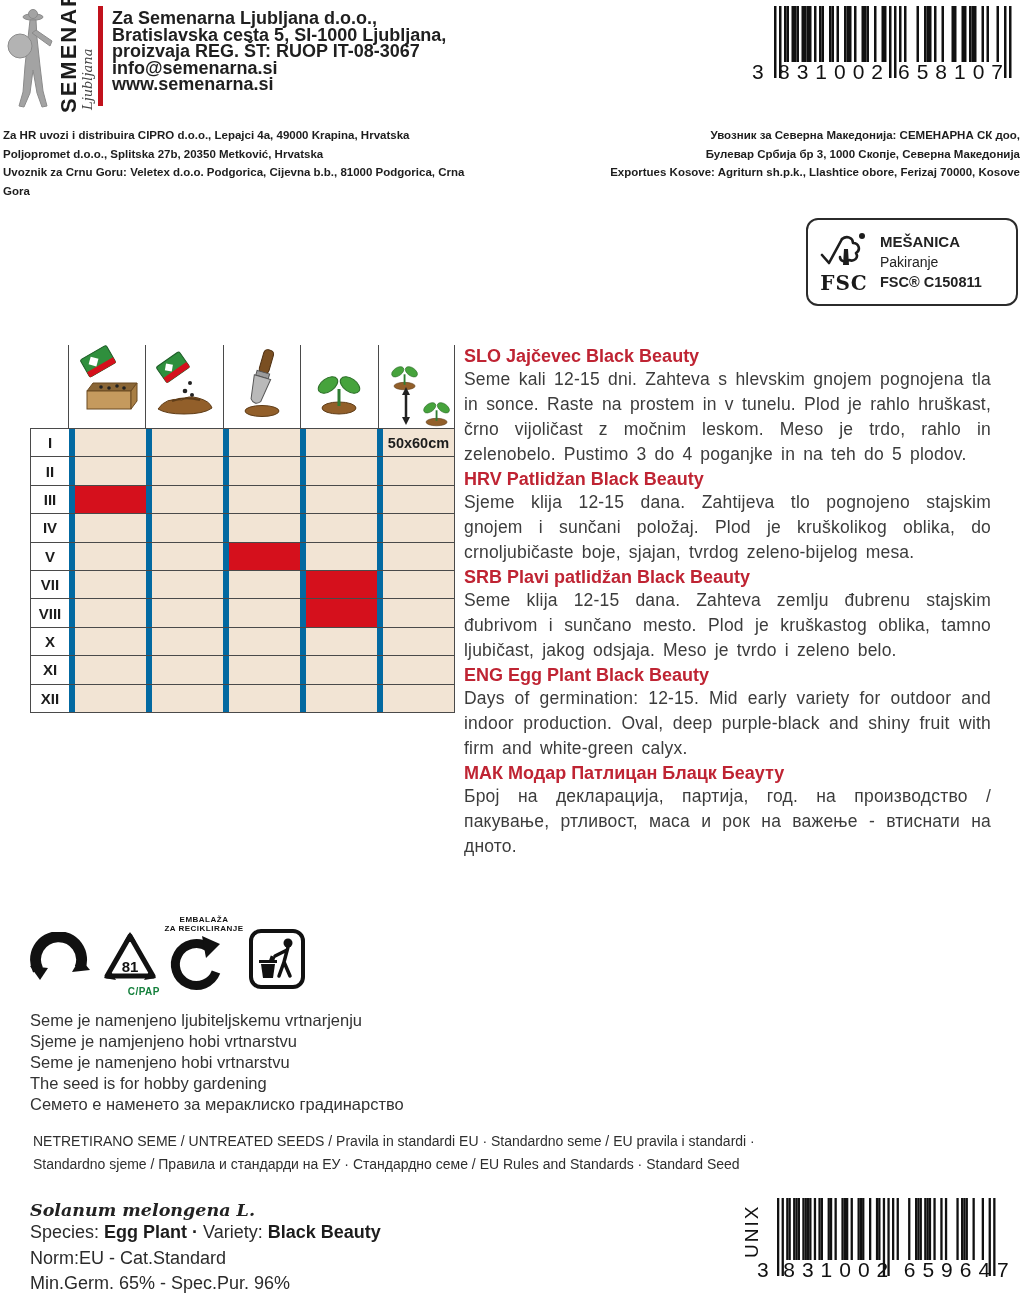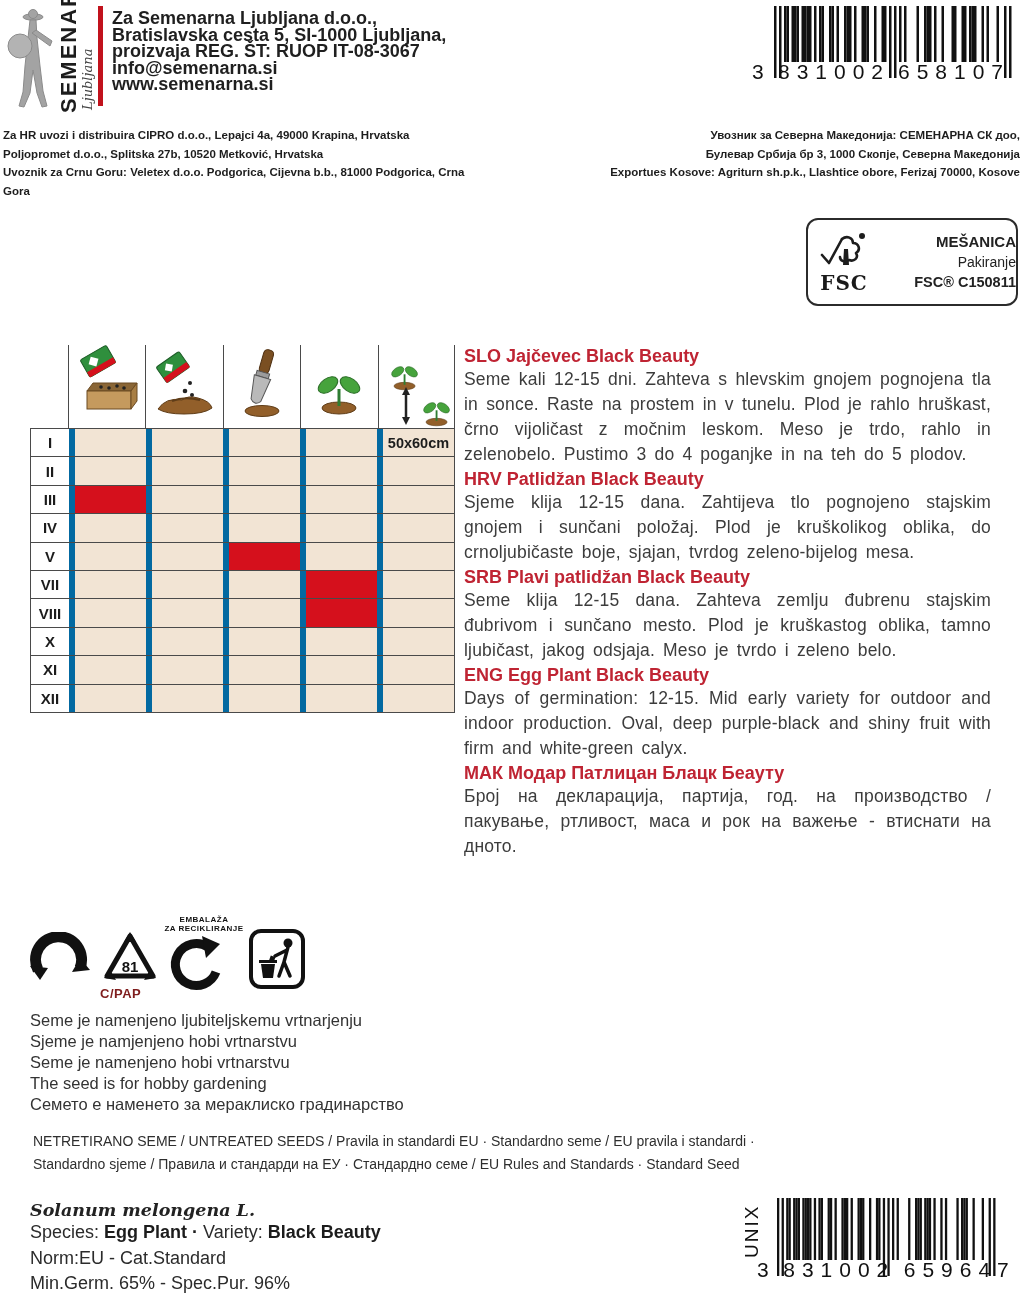--- a/index.html
+++ b/index.html
@@ -22,21 +22,21 @@
   .bc-side{position:absolute;left:6px;top:-2px;height:62px;writing-mode:vertical-rl;transform:rotate(180deg);font-size:19px;letter-spacing:2px;color:#111;}
 
   
   .dist{font-size:11.5px;font-weight:bold;line-height:18.5px;color:#1d1d1d;}
   .dist-right{text-align:right;}
 
   
   .fsc-box{border:2.5px solid #2b2b2b;border-radius:12px;width:208px;height:84px;display:flex;align-items:center;background:#fff;}
   .fsc-left{width:72px;text-align:center;}
   .fsc-word{font-family:"DejaVu Serif",serif;font-weight:bold;font-size:20px;letter-spacing:1px;color:#1a1a1a;margin-top:-4px;}
-  .fsc-right{flex:1;text-align:right;line-height:20px;padding-right:0;}
+  .fsc-right{flex:1;text-align:left;line-height:20px;padding-right:10px;}
   .fsc-l1{font-weight:bold;font-size:15px;}
   .fsc-l2{font-size:14px;}
   .fsc-l3{font-weight:bold;font-size:14.5px;}
 
   
   .cal-icons{display:flex;width:425px;height:83px;}
   .cal-icons .cal-ispacer{width:38px;}
   .cal-icons .cal-icell{width:77.4px;border-left:1px solid #4a4a4a;box-sizing:border-box;}
   .cal-icons .cal-icell:last-child{border-right:1px solid #4a4a4a;}
   .cal-grid{width:425px;height:285px;border:1px solid #4a4a4a;box-sizing:border-box;display:flex;flex-direction:column;}
@@ -47,21 +47,21 @@
   .cal-marked{background:var(--barcol,#d5101c) !important;}
   .cal-spacing{display:flex;align-items:center;justify-content:center;font-weight:bold;font-size:14.5px;color:#1c1c1c;}
 
   
   .descs{width:527px;}
   .desc h3{margin:0;font-size:18px;line-height:21px;color:#bf2433;font-weight:bold;}
   .desc p{margin:0 0 2px 0;font-size:17.5px;line-height:25px;color:#3c3c3c;text-align:justify;word-spacing:3px;letter-spacing:0.2px;}
 
   
   .emb-caption{font-size:8px;font-weight:bold;letter-spacing:0.5px;text-align:center;line-height:9px;color:#111;}
-  .cpap-label{font-weight:bold;font-size:13px;text-align:left;color:#7f1d1d;letter-spacing:0.5px;}
+  .cpap-label{font-weight:bold;font-size:10px;text-align:right;color:#15803d;letter-spacing:0.5px;}
 
   .hobby{font-size:16.5px;line-height:21px;color:#333;}
   .untreated{font-size:14px;line-height:22.5px;color:#2e2e2e;}
 
   .latin{font-family:"DejaVu Serif",serif;font-style:italic;font-weight:bold;font-size:17.5px;color:#222;}
   .prodline{font-size:18px;color:#2b2b2b;line-height:25.5px;}
   .prodline b{color:#1c1c1c;}
 </style>
 </head>
 <body>
@@ -140,21 +140,21 @@
     </svg>
   <div class="bc-nums" style="top:54px;">
     <span class="bc-d1">3</span>
     <span class="bc-grp">831002</span>
     <span class="bc-grp">658107</span>
   </div>
 </div>
 
 <div class="abs dist" style="left:3px;top:126px;width:480px;">
   <div>Za HR uvozi i distribuira CIPRO d.o.o., Lepajci 4a, 49000 Krapina, Hrvatska</div>
-  <div>Poljopromet d.o.o., Splitska 27b, 10520 Metković, Hrvatska</div>
+  <div>Poljopromet d.o.o., Splitska 27b, 20350 Metković, Hrvatska</div>
   <div>Uvoznik za Crnu Goru: Veletex d.o.o. Podgorica, Cijevna b.b., 81000 Podgorica, Crna Gora</div>
 </div>
 <div class="abs dist dist-right" style="right:4px;top:126px;width:480px;">
   <div>Увозник за Северна Македонија: СЕМЕНАРНА СК доо,</div>
   <div>Булевар Србија бр 3, 1000 Скопје, Северна Македонија</div>
   <div>Exportues Kosove: Agriturn sh.p.k., Llashtice obore, Ferizaj 70000, Kosove</div>
 </div>
 
 <div class="abs fsc-box" style="left:806px;top:218px;">
   <div class="fsc-left">

